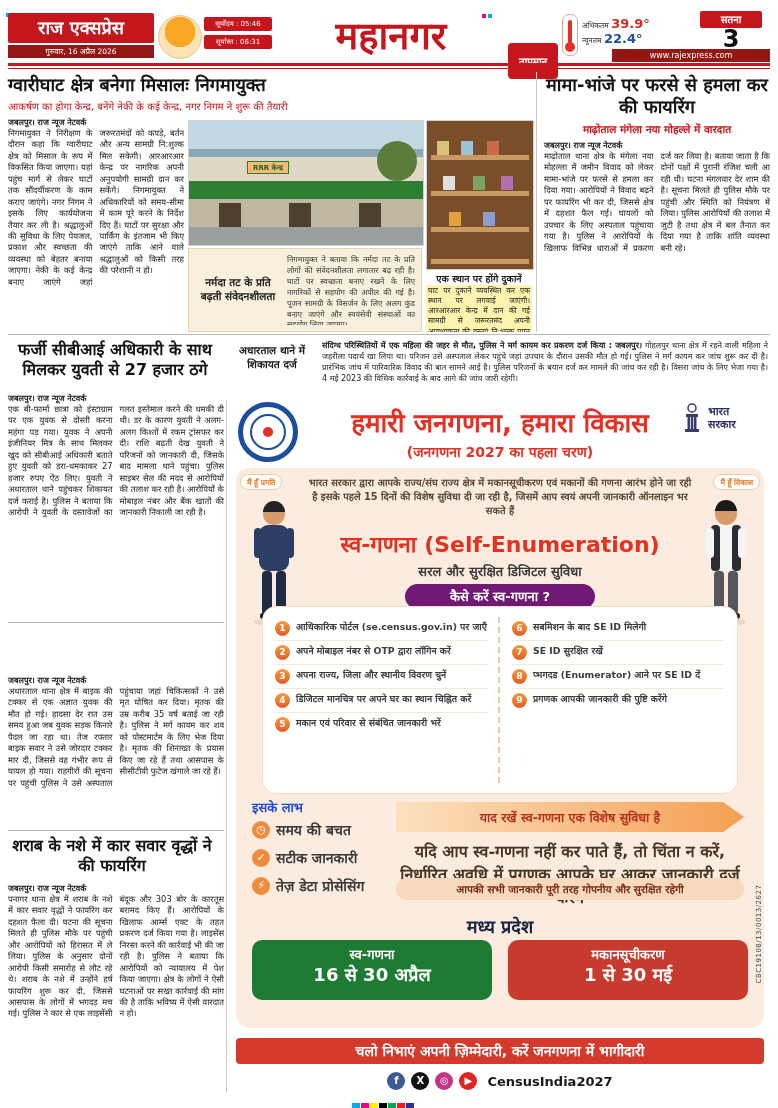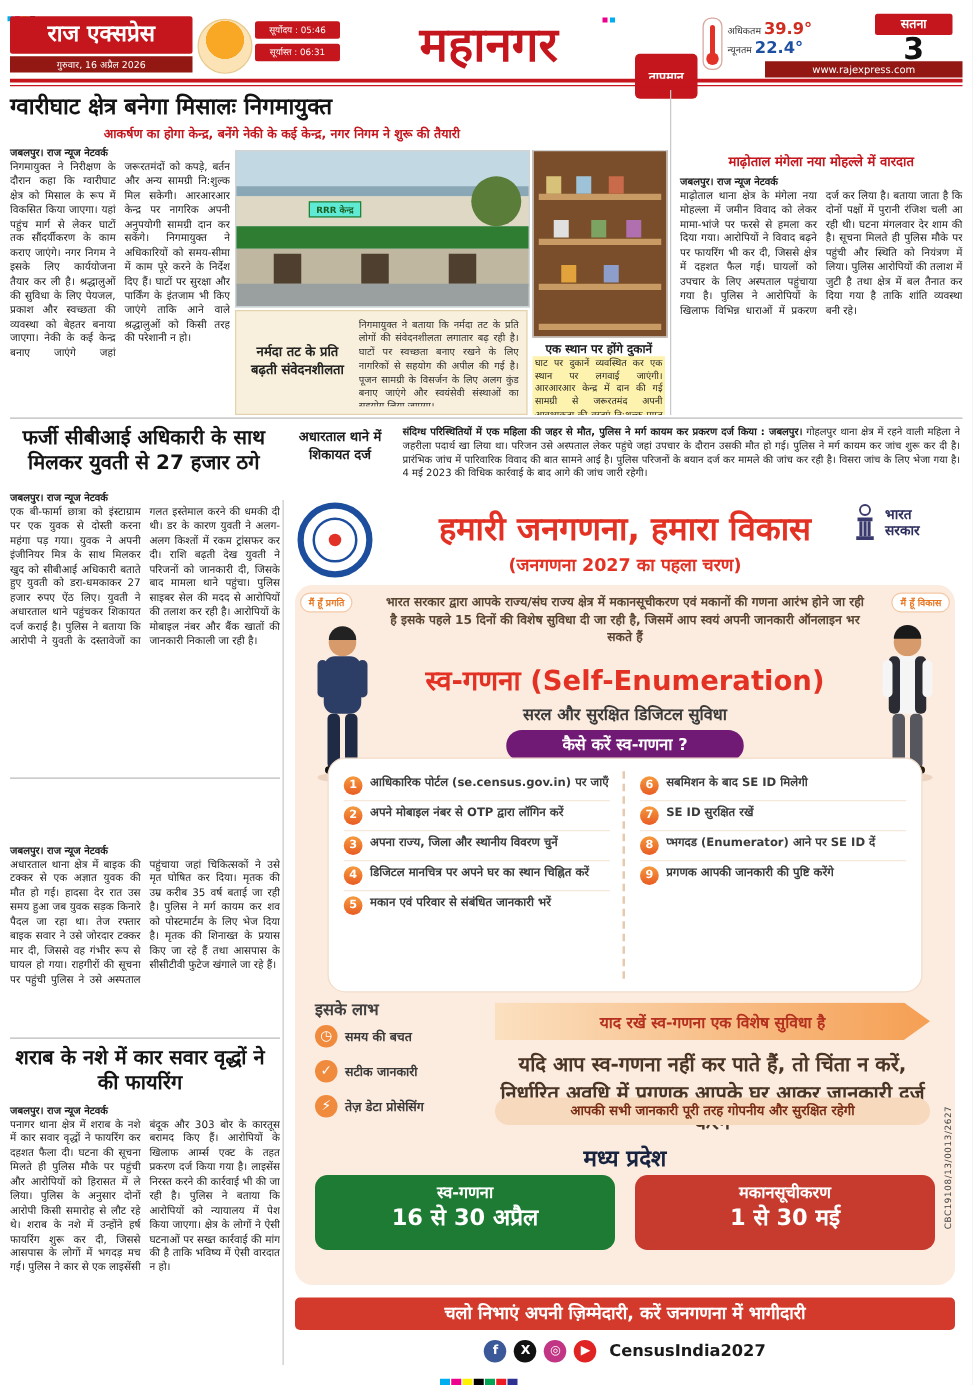--- a/index.html
+++ b/index.html
@@ -42,21 +42,21 @@
   .hrule{border-top:1px solid #bbb;height:0;}
   
   .photo1{left:188px;top:120px;width:234px;height:124px;background:#c2d9e4;overflow:hidden;border:1px solid #d3d3d3;}
   .photo1 .roof{position:absolute;left:0;top:28px;width:234px;height:8px;background:#8aa7b5;}
   .photo1 .wall{position:absolute;left:0;top:36px;width:234px;height:24px;background:#ded8c4;}
   .photo1 .green{position:absolute;left:0;top:60px;width:234px;height:18px;background:#2e7d32;}
   .photo1 .lower{position:absolute;left:0;top:78px;width:234px;height:30px;background:#bfb7a0;}
   .photo1 .door{position:absolute;top:82px;width:22px;height:24px;background:#4e3f2f;}
   .photo1 .ground{position:absolute;left:0;bottom:0;width:234px;height:18px;background:#9aa0a0;}
   .photo1 .tree{position:absolute;right:6px;top:20px;width:40px;height:40px;border-radius:50%;background:#5a7d3a;}
-  .photo1-sign{position:absolute;left:58px;top:40px;background:#5eead4;color:#1b5e20;font-size:7px;font-weight:bold;
+  .photo1-sign{position:absolute;left:58px;top:40px;background:#fdba74;color:#1b5e20;font-size:7px;font-weight:bold;
        padding:1px 5px;border:1px solid #2e7d32;}
   .inset{left:188px;top:248px;width:234px;height:84px;background:#f8f0dc;border:1px solid #e4d3ad;
        display:flex;padding:6px;box-sizing:border-box;gap:6px;}
   .inset-title{width:86px;font-size:10.5px;font-weight:bold;line-height:1.3;color:#222;text-align:center;
        display:flex;align-items:center;}
   .inset-body{flex:1;font-size:7.8px;line-height:1.4;text-align:justify;color:#333;overflow:hidden;}
   .photo2{left:426px;top:120px;width:106px;height:148px;background:#7a4e2a;overflow:hidden;border:1px solid #d3d3d3;}
   .photo2 .shelf{position:absolute;left:4px;width:98px;height:5px;background:#c89a64;}
   .photo2 .item{position:absolute;width:12px;height:14px;}
   .cap-title{left:426px;top:272px;width:106px;text-align:center;font-size:9.5px;font-weight:bold;}
@@ -81,25 +81,25 @@
        text-align:center;font-size:13px;font-weight:bold;line-height:25px;}
   .steps-box{left:26px;top:138px;width:476px;height:188px;background:#fff;border:1px solid #f2ddcb;border-radius:14px;
        display:flex;padding:10px 12px;box-sizing:border-box;}
   .steps-col{flex:1;display:flex;flex-direction:column;}
   .steps-col.right{border-left:2px dashed #e7c9ae;padding-left:12px;margin-left:10px;}
   .step{display:flex;align-items:flex-start;gap:6px;padding:4px 0;border-bottom:1px solid #f6e8da;}
   .step:last-child{border-bottom:none;}
   .stepnum{flex-shrink:0;width:15px;height:15px;border-radius:50%;background:linear-gradient(180deg,#f59a3d,#e85c24);
        color:#fff;font-size:9px;font-weight:bold;text-align:center;line-height:15px;}
   .steptext{font-size:9.3px;font-weight:600;color:#3c3c3c;line-height:1.3;}
-  .benefits-title{left:16px;top:330px;font-size:13px;font-weight:bold;color:#404040;}
+  .benefits-title{left:16px;top:330px;font-size:13px;font-weight:bold;color:#1d4ed8;}
   .benefit{display:flex;align-items:center;gap:6px;}
   .bicon{width:18px;height:18px;border-radius:50%;background:#f08a3c;color:#fff;font-size:11px;text-align:center;
        line-height:18px;flex-shrink:0;}
-  .blabel{font-size:10px;font-weight:bold;color:#3a3a3a;}
+  .blabel{font-size:14px;font-weight:bold;color:#3a3a3a;}
   .remember-banner{left:160px;top:334px;width:348px;height:30px;display:flex;align-items:center;justify-content:center;
        font-size:12.5px;font-weight:bold;color:#b5311f;background:linear-gradient(90deg,#fbe0c0,#f59f53);
        clip-path:polygon(0 0,94% 0,100% 50%,94% 100%,0 100%);}
   .remember-body{left:160px;top:372px;width:348px;text-align:center;font-size:16px;font-weight:bold;
        color:#4a3524;line-height:1.45;}
   .privacy{left:160px;top:410px;width:348px;height:22px;background:#f7d9bd;border-radius:11px;text-align:center;
        font-size:10.5px;font-weight:bold;color:#7a2d14;line-height:22px;}
   .state{left:0;top:446px;width:528px;text-align:center;font-size:18px;font-weight:bold;color:#17233f;}
   .phase{height:60px;border-radius:10px;color:#fff;text-align:center;box-sizing:border-box;padding-top:8px;}
   .phase .pl{font-size:13px;font-weight:bold;line-height:1.1;}
@@ -142,21 +142,21 @@
       <span class="v1">39.9°</span></div>
     <div><span>न्यूनतम</span>
       <span class="v2">22.4°</span></div>
   </div>
   <div class="abs city-box">सतना</div>
   <div class="abs page-num">3</div>
   <div class="abs website">www.rajexpress.com</div>
   <div class="abs rule-masthead"></div>
 
   <div class="abs hl" style="left:8px;top:72px;width:360px;font-size:18px;white-space:nowrap;">ग्वारीघाट क्षेत्र बनेगा मिसालः निगमायुक्त</div>
-  <div class="abs" style="left:8px;top:99px;width:360px;font-size:10px;font-weight:bold;color:#c4161c;text-align:right;">आकर्षण का होगा केन्द्र, बनेंगे नेकी के कई केन्द्र, नगर निगम ने शुरू की तैयारी</div>
+  <div class="abs" style="left:8px;top:99px;width:360px;font-size:10px;font-weight:normal;color:#c4161c;">आकर्षण का होगा केन्द्र, बनेंगे नेकी के कई केन्द्र, नगर निगम ने शुरू की तैयारी</div>
   <div class="abs byline" style="left:8px;top:116px;">जबलपुर। राज न्यूज नेटवर्क</div>
   <div class="abs body-sm cols2" style="left:8px;top:128px;width:176px;height:204px;">निगमायुक्त ने निरीक्षण के दौरान कहा कि ग्वारीघाट क्षेत्र को मिसाल के रूप में विकसित किया जाएगा। यहां पहुंच मार्ग से लेकर घाटों तक सौंदर्यीकरण के काम कराए जाएंगे। नगर निगम ने इसके लिए कार्ययोजना तैयार कर ली है। श्रद्धालुओं की सुविधा के लिए पेयजल, प्रकाश और स्वच्छता की व्यवस्था को बेहतर बनाया जाएगा। नेकी के कई केन्द्र बनाए जाएंगे जहां जरूरतमंदों को कपड़े, बर्तन और अन्य सामग्री नि:शुल्क मिल सकेगी। आरआरआर केन्द्र पर नागरिक अपनी अनुपयोगी सामग्री दान कर सकेंगे। निगमायुक्त ने अधिकारियों को समय-सीमा में काम पूरे करने के निर्देश दिए हैं। घाटों पर सुरक्षा और पार्किंग के इंतजाम भी किए जाएंगे ताकि आने वाले श्रद्धालुओं को किसी तरह की परेशानी न हो।</div>
 
   <div class="abs photo1">
     <div class="roof"></div>
       <div class="wall"></div>
       <div class="green"></div>
       <div class="lower"></div>
     <div class="door" style="left:30px;"></div>
       <div class="door" style="left:100px;"></div>
@@ -180,20 +180,21 @@
     <div class="item" style="left:16px;top:55px;background:#e0e0e0;"></div>
     <div class="item" style="left:46px;top:55px;background:#7da363;"></div>
     <div class="item" style="left:74px;top:55px;background:#b06fae;"></div>
     <div class="item" style="left:22px;top:91px;background:#e2a33c;"></div>
     <div class="item" style="left:56px;top:91px;background:#8c9ec9;"></div>
   </div>
   <div class="abs cap-title">एक स्थान पर होंगे दुकानें</div>
   <div class="abs cap-body">घाट पर दुकानें व्यवस्थित कर एक स्थान पर लगवाई जाएंगी। आरआरआर केन्द्र में दान की गई सामग्री से जरूरतमंद अपनी आवश्यकता की वस्तुएं नि:शुल्क प्राप्त कर सकेंगे।</div>
 
   <div class="abs vrule" style="left:536px;top:72px;height:260px;"></div>
+  <div class="abs hl" style="left:544px;top:74px;width:226px;font-size:18px;line-height:1.22;text-align:center;">मामा-भांजे पर फरसे से हमला कर की फायरिंग</div>
   <div class="abs" style="left:544px;top:122px;width:226px;font-size:10.5px;font-weight:bold;color:#c4161c;text-align:center;">माढ़ोताल मंगेला नया मोहल्ले में वारदात</div>
   <div class="abs byline" style="left:544px;top:139px;">जबलपुर। राज न्यूज नेटवर्क</div>
   <div class="abs body-sm cols2" style="left:544px;top:151px;width:226px;height:181px;">माढ़ोताल थाना क्षेत्र के मंगेला नया मोहल्ला में जमीन विवाद को लेकर मामा-भांजे पर फरसे से हमला कर दिया गया। आरोपियों ने विवाद बढ़ने पर फायरिंग भी कर दी, जिससे क्षेत्र में दहशत फैल गई। घायलों को उपचार के लिए अस्पताल पहुंचाया गया है। पुलिस ने आरोपियों के खिलाफ विभिन्न धाराओं में प्रकरण दर्ज कर लिया है। बताया जाता है कि दोनों पक्षों में पुरानी रंजिश चली आ रही थी। घटना मंगलवार देर शाम की है। सूचना मिलते ही पुलिस मौके पर पहुंची और स्थिति को नियंत्रण में लिया। पुलिस आरोपियों की तलाश में जुटी है तथा क्षेत्र में बल तैनात कर दिया गया है ताकि शांति व्यवस्था बनी रहे।</div>
 
   <div class="abs hrule" style="left:8px;top:334px;width:762px;"></div>
 
   <div class="abs hl" style="left:8px;top:340px;width:214px;font-size:16px;line-height:1.25;text-align:center;">फर्जी सीबीआई अधिकारी के साथ मिलकर युवती से 27 हजार ठगे</div>
   <div class="abs" style="left:228px;top:344px;width:88px;font-size:10.5px;font-weight:bold;text-align:center;line-height:1.3;">अधारताल थाने में शिकायत दर्ज</div>
   <div class="abs body-sm" style="left:322px;top:340px;width:446px;height:56px;font-size:8px;">
     <b>संदिग्ध परिस्थितियों में एक महिला की जहर से मौत, पुलिस ने मर्ग कायम कर प्रकरण दर्ज किया : जबलपुर।</b>

